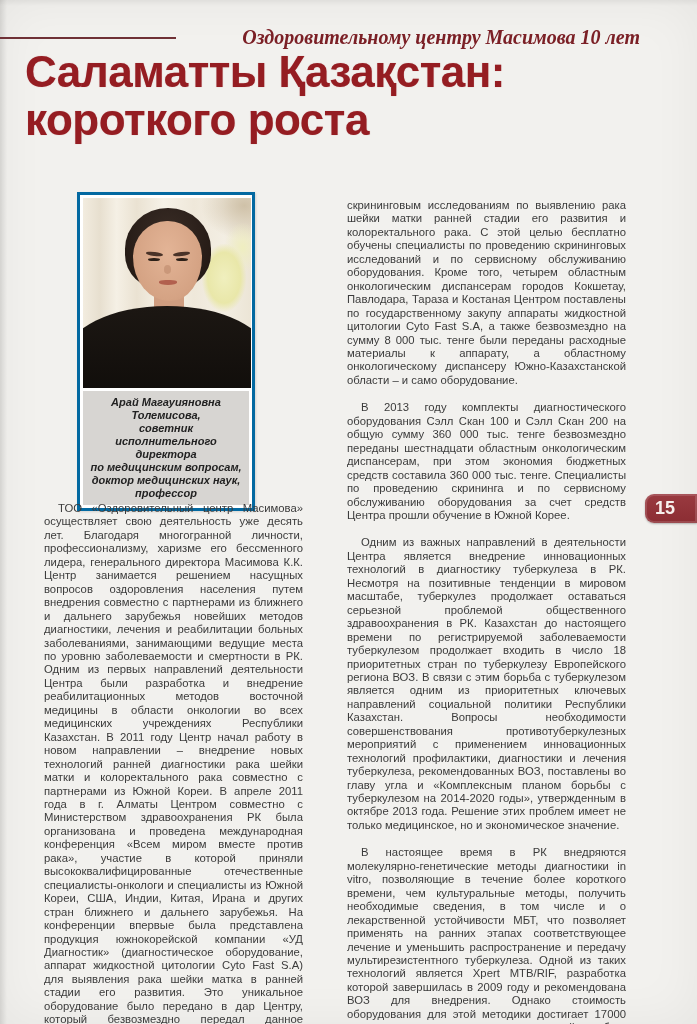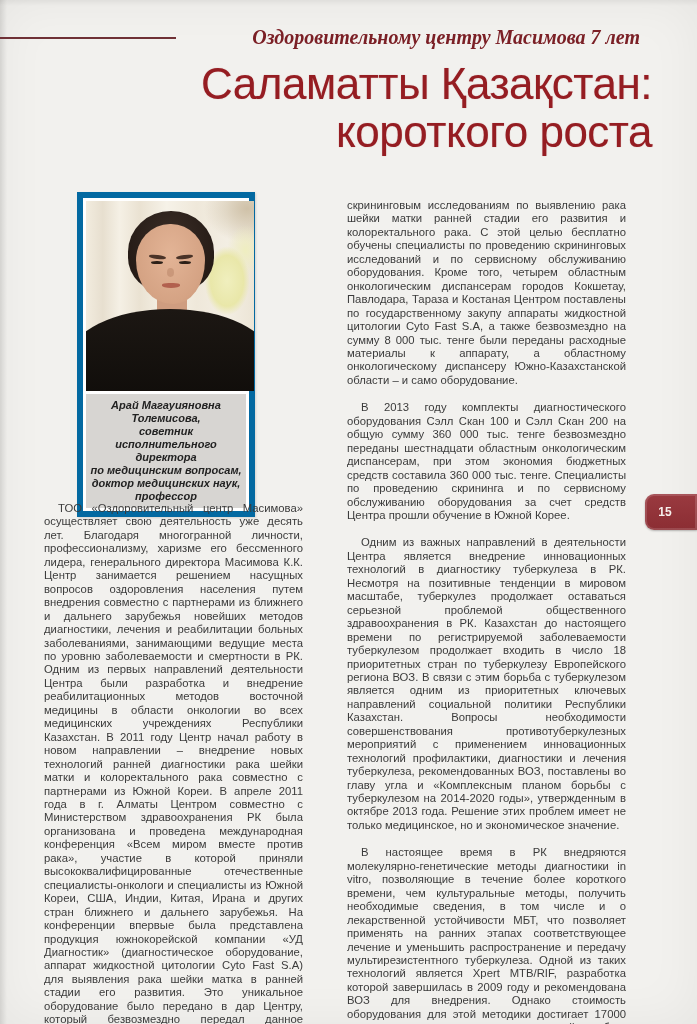--- a/index.html
+++ b/index.html
@@ -19,30 +19,30 @@
   .scan-top{position:absolute;left:0;top:0;width:100%;height:6px;
     background:linear-gradient(rgba(0,0,0,0.05),rgba(0,0,0,0));}
 
   .kicker-rule{position:absolute;left:0;top:37px;width:176px;height:2px;background:var(--rule);}
   .kicker{
     position:absolute;top:26px;right:57px;
     font-family:"Liberation Serif", serif;font-style:italic;font-weight:700;
     font-size:20px;color:var(--kicker);white-space:nowrap;
   }
   .title{
-    position:absolute;left:25px;top:48px;width:615px;margin:12px;
-    text-align:right;font-weight:400;font-size:44px;line-height:48px;
+    position:absolute;left:25px;top:48px;width:615px;margin:0;
+    text-align:left;font-weight:700;font-size:44px;line-height:48px;
     letter-spacing:-0.5px;color:var(--accent);
     text-shadow:0 0 1px rgba(149,29,34,0.35);
   }
 
   
   .figure{
     position:absolute;left:77px;top:192px;width:178px;margin:0;
-    background:#fff;border:6px solid #0369a1;box-sizing:border-box;
+    background:#fff;border:3px solid #0369a1;box-sizing:border-box;
     box-shadow:1px 1px 2px rgba(0,0,0,0.12);
   }
   .photo{position:relative;margin:3px 3px 0 3px;width:168px;height:190px;overflow:hidden;
     background:
       radial-gradient(ellipse 30px 46px at 84% 42%, #f0efbe 0%, #e9e7a9 55%, rgba(233,231,169,0) 75%),
       radial-gradient(ellipse 26px 36px at 95% 26%, #efeec0 0%, rgba(239,238,192,0) 70%),
       radial-gradient(ellipse 70px 55px at 96% 4%, #cfc1a8 0%, rgba(207,193,168,0) 62%),
       linear-gradient(90deg,#f2ecdf 0%,#e7dfcf 10%,#f5f0e5 20%,#eae2d2 32%,#f6f2e8 48%,#efe8da 66%,#f3eee3 84%,#ece5d6 100%);
   }
   .hair{position:absolute;left:25%;top:5%;width:51%;height:43%;
@@ -73,37 +73,37 @@
   
   .col{position:absolute;font-size:11.3px;line-height:13.45px;color:var(--text);}
   .col p{margin:14px;text-align:justify;}
   .col p.indent{text-indent:14px;}
   .col p.gap{margin-top:13px;}
   .col-left{left:30px;top:488px;width:287px;}
   .col-right{left:333px;top:185px;width:307px;}
 
   
   .page-tab{
-    position:absolute;right:0;top:494px;width:52px;height:36px;
+    position:absolute;right:0;top:494px;width:52px;height:29px;
     background:linear-gradient(#9a3a40,var(--badge));
     border-radius:9px 0 0 9px;
     box-shadow:inset 0 0 0 2px rgba(255,255,255,0.14), 0 1px 2px rgba(0,0,0,0.25);
     display:flex;align-items:center;justify-content:center;padding-right:12px;
-    color:#f7efec;font-weight:700;font-size:12px;box-sizing:border-box;
+    color:#f7efec;font-weight:700;font-size:18px;box-sizing:border-box;
   }
 </style>
 </head>
 <body>
 
 <div class="page">
   <div class="scan-edge"></div>
   <div class="scan-top"></div>
 
   <div class="kicker-rule"></div>
-  <div class="kicker">Оздоровительному центру Масимова 7 лет</div>
+  <div class="kicker">Оздоровительному центру Масимова 10 лет</div>
 
   <h1 class="title"><span>Саламатты Қазақстан:</span><br><span>короткого роста</span></h1>
 
   <figure class="figure">
     <div class="photo">
       <div class="hair"></div>
       <div class="neck"></div>
       <div class="shoulders"></div>
       <div class="face">
         <div class="brow l"></div>

